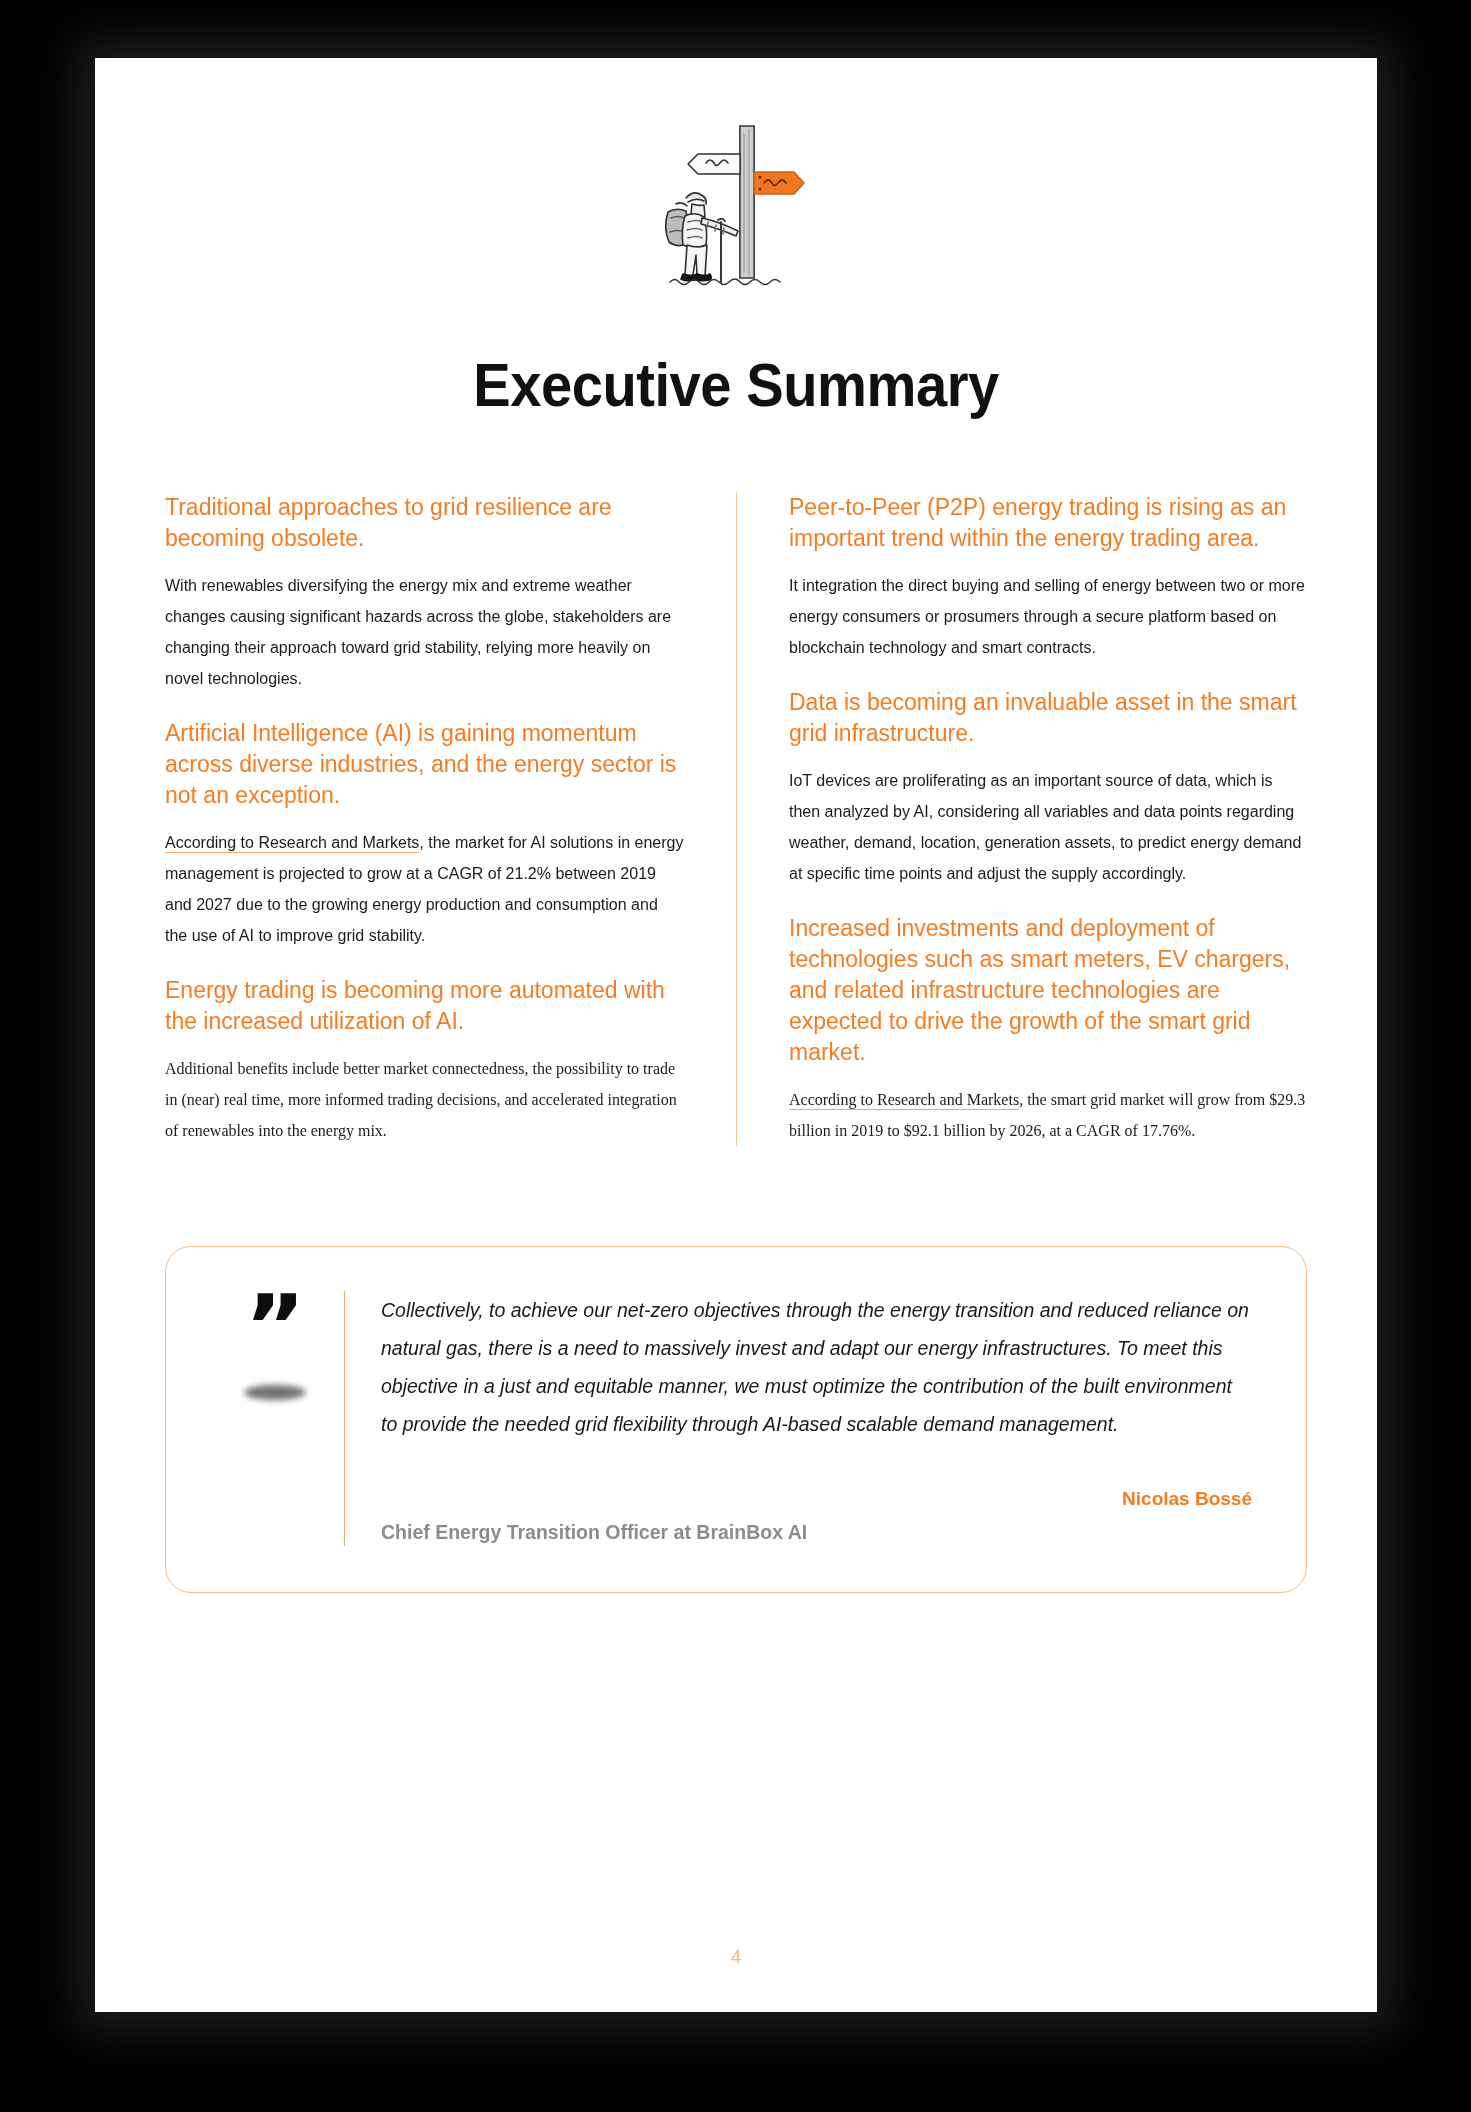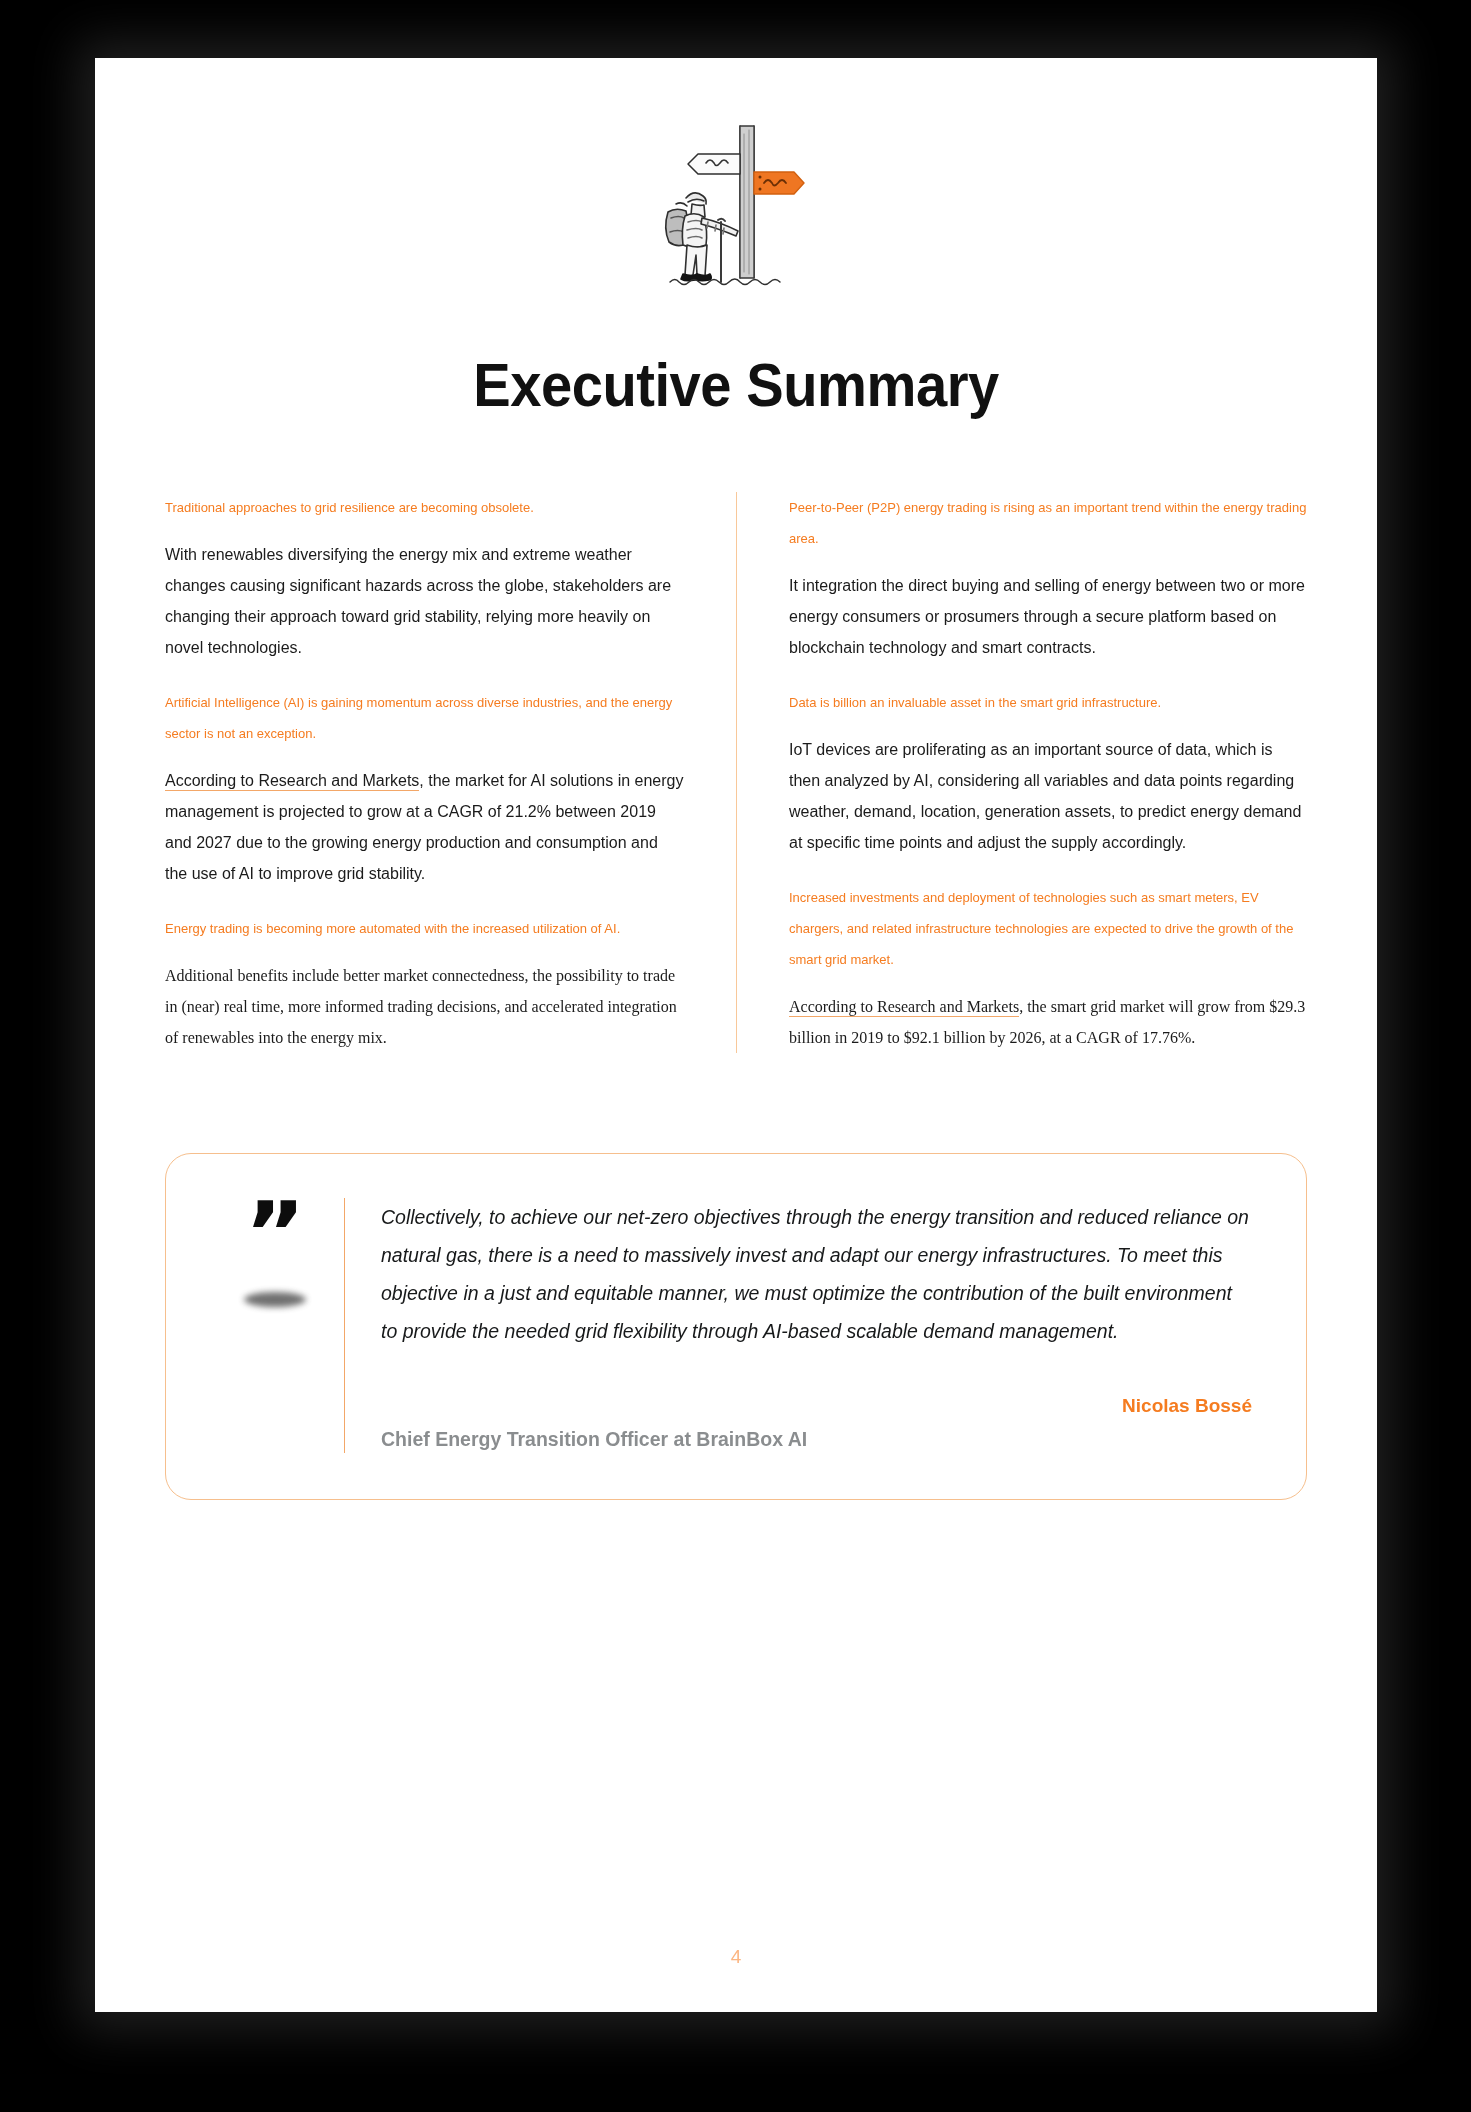--- a/index.html
+++ b/index.html
@@ -77,21 +77,21 @@
   .col {
     width: 50%;
     box-sizing: border-box;
   }
   .col.left  { padding-right: 52px; }
   .col.right { padding-left: 52px; border-left: 1.5px solid #f8c89a; }
 
   p.lead {
     margin: 0 0 16px 0;
     color: #f57c20;
-    font-size: 13px;
+    font-size: 23px;
     line-height: 31px;
     font-weight: 400;
   }
   p.body {
     margin: 0 0 24px 0;
     color: #1b1b1b;
     font-size: 16px;
     line-height: 31px;
   }
   p.body:last-child, p.lead:last-child { margin-bottom: 0; font-family: Liberation Serif, serif; }
@@ -236,21 +236,21 @@
       <p class="body">With renewables diversifying the energy mix and extreme weather changes causing significant hazards across the globe, stakeholders are changing their approach toward grid stability, relying more heavily on novel technologies.</p>
       <p class="lead">Artificial Intelligence (AI) is gaining momentum across diverse industries, and the energy sector is not an exception.</p>
       <p class="body"><a class="src-link" href="#" style="color:inherit;text-decoration:none;">According to Research and Markets</a><span>, the market for AI solutions in energy management is projected to grow at a CAGR of 21.2% between 2019 and 2027 due to the growing energy production and consumption and the use of AI to improve grid stability.</span></p>
       <p class="lead">Energy trading is becoming more automated with the increased utilization of AI.</p>
       <p class="body">Additional benefits include better market connectedness, the possibility to trade in (near) real time, more informed trading decisions, and accelerated integration of renewables into the energy mix.</p>
     </div>
 
     <div class="col right">
       <p class="lead">Peer-to-Peer (P2P) energy trading is rising as an important trend within the energy trading area.</p>
       <p class="body">It integration the direct buying and selling of energy between two or more energy consumers or prosumers through a secure platform based on blockchain technology and smart contracts.</p>
-      <p class="lead">Data is billion an invaluable asset in the smart grid infrastructure.</p>
+      <p class="lead">Data is becoming an invaluable asset in the smart grid infrastructure.</p>
       <p class="body">IoT devices are proliferating as an important source of data, which is then analyzed by AI, considering all variables and data points regarding weather, demand, location, generation assets, to predict energy demand at specific time points and adjust the supply accordingly.</p>
       <p class="lead">Increased investments and deployment of technologies such as smart meters, EV chargers, and related infrastructure technologies are expected to drive the growth of the smart grid market.</p>
       <p class="body"><a class="src-link" href="#" style="color:inherit;text-decoration:none;">According to Research and Markets</a><span>, the smart grid market will grow from $29.3 billion in 2019 to $92.1 billion by 2026, at a CAGR of 17.76%.</span></p>
     </div>
 
   </div>
 
   <div id="quote-card">
     <div id="quote-mark-wrap">
       <span id="quote-mark">”</span>

